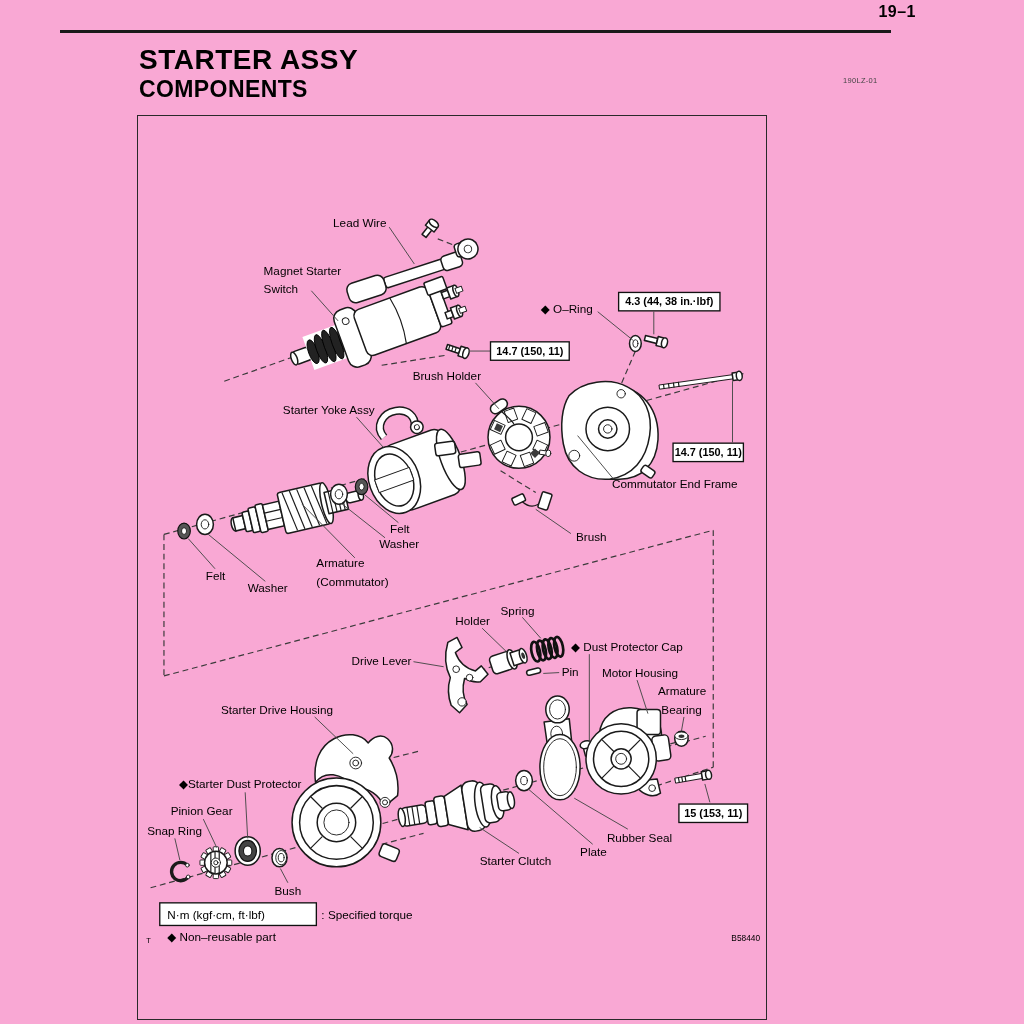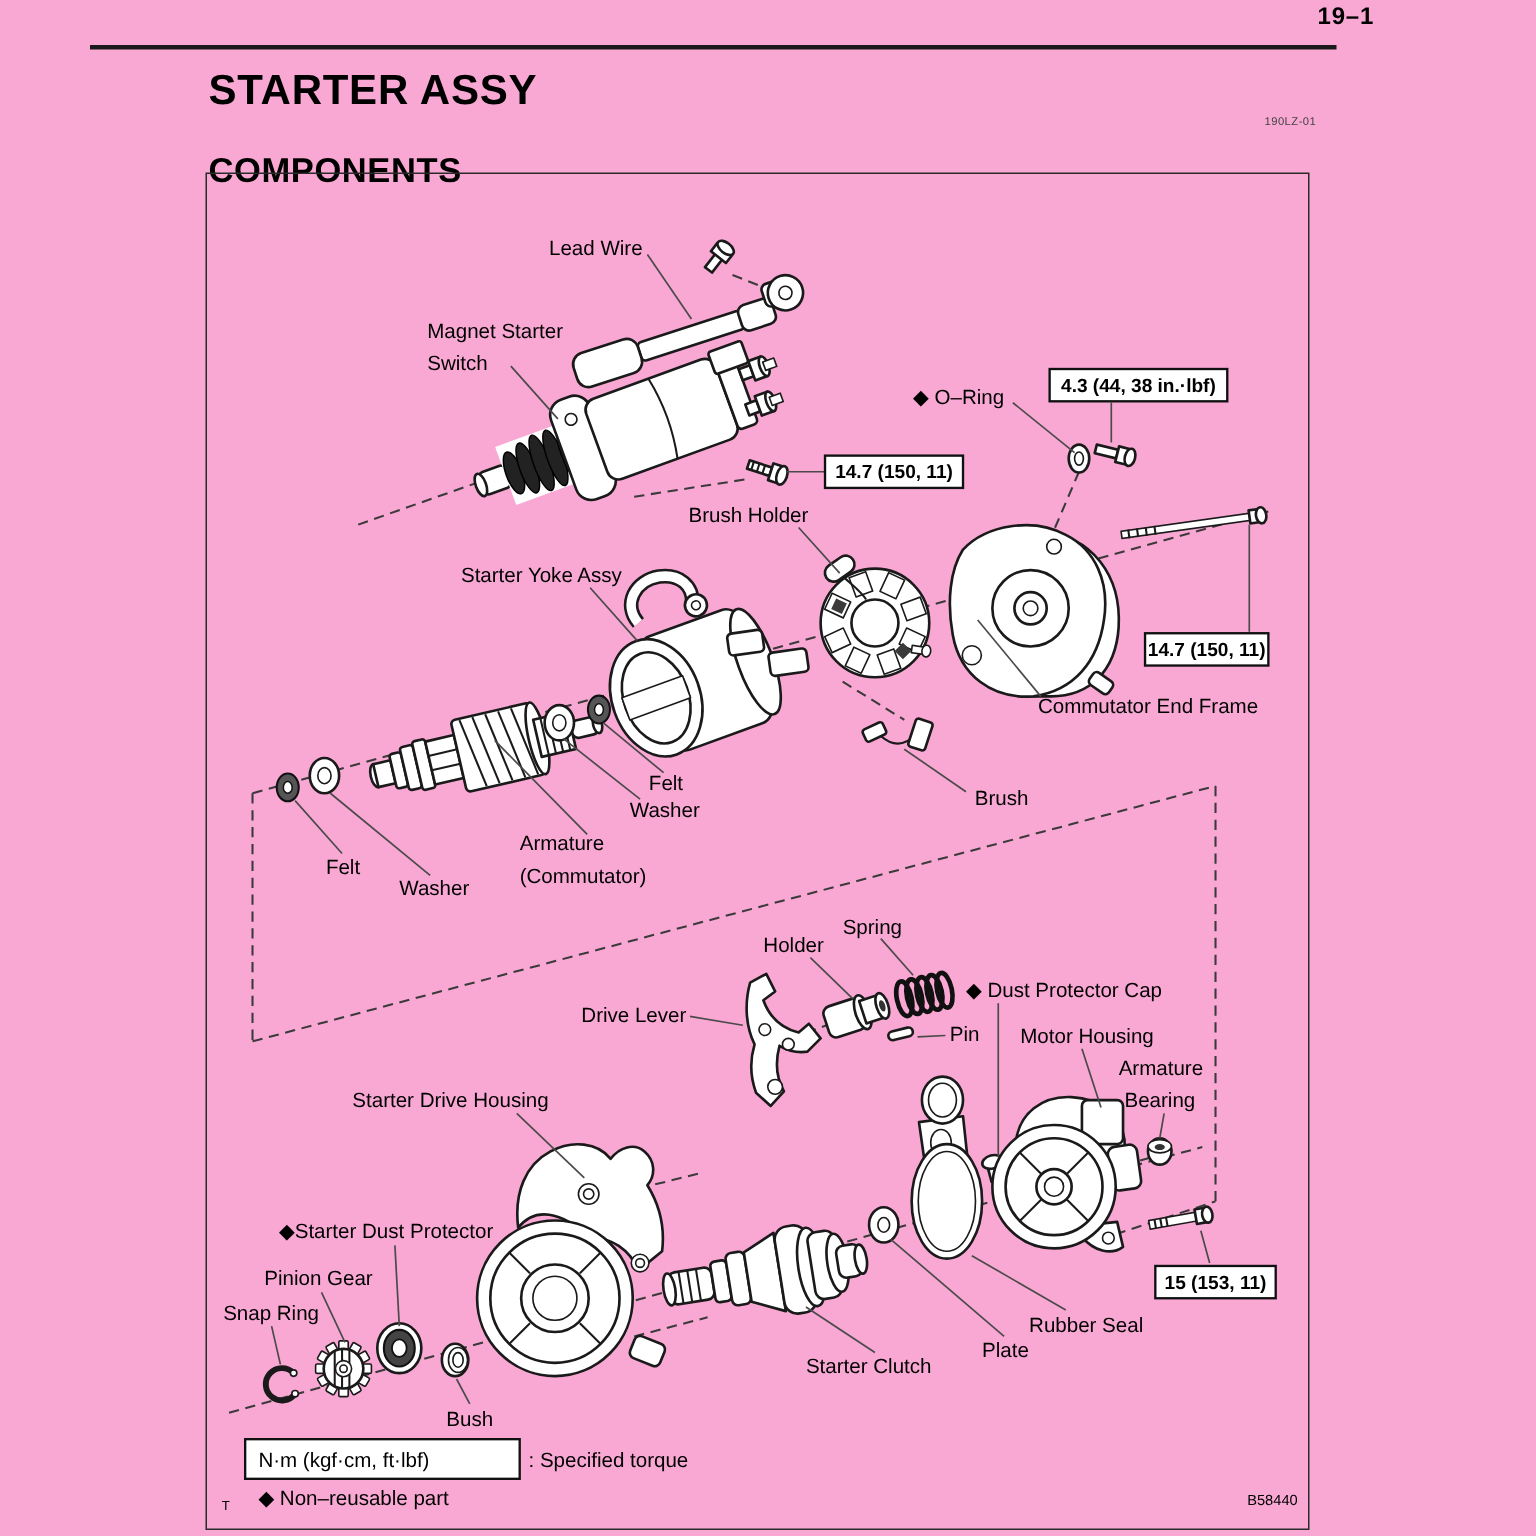--- a/index.html
+++ b/index.html
@@ -5,23 +5,23 @@
   html,body{margin:0;padding:0;background:#e8e8e8;}
   #page{position:relative;width:1024px;height:1024px;background:#f9a8d4;
         font-family:"Liberation Sans",sans-serif;color:#000;overflow:hidden;}
   .abs{position:absolute;}
   #page-number{top:3px;right:108px;font-size:16px;font-weight:700;letter-spacing:.5px;}
   #running-header{top:15px;left:0;width:100%;text-align:center;font-size:12px;letter-spacing:.4px;}
   #running-header .bold{font-weight:700;}
   #running-header .sep{margin:0 14px;font-weight:700;color:#222;}
   #header-rule{top:30px;left:60px;width:831px;height:2.5px;background:#1a1a1a;}
   #doc-title{top:44px;left:139px;font-size:28px;font-weight:700;letter-spacing:.5px;}
-  #doc-subtitle{top:100px;left:139px;font-size:23px;font-weight:700;letter-spacing:.4px;}
+  #doc-subtitle{top:76px;left:139px;font-size:23px;font-weight:700;letter-spacing:.4px;}
   #doc-code{top:76px;left:843px;font-size:7.5px;color:#444;letter-spacing:.3px;}
-  #diagram-box{top:115px;left:137px;width:736px;height:905px;border:1.6px solid #2a2a2a;box-sizing:border-box;}
+  #diagram-box{top:115px;left:137px;width:630px;height:905px;border:1.6px solid #2a2a2a;box-sizing:border-box;}
   svg{display:block;width:100%;height:100%;}
   svg text{font-family:"Liberation Sans",sans-serif;font-size:14px;fill:#000;}
   .tq{font-weight:700;font-size:13px;}
   .sm{font-size:10px;}
   .xs{font-size:9px;}
   .part{fill:#fff;stroke:#1a1a1a;stroke-width:1.8;stroke-linejoin:round;stroke-linecap:round;}
   .thin{stroke-width:1.1;}
   .part-dark{fill:#555;stroke:#111;stroke-width:1.4;}
   .rib{fill:#222;stroke:#000;stroke-width:1;}
   .coil{fill:none;stroke:#111;stroke-width:3.2;}

